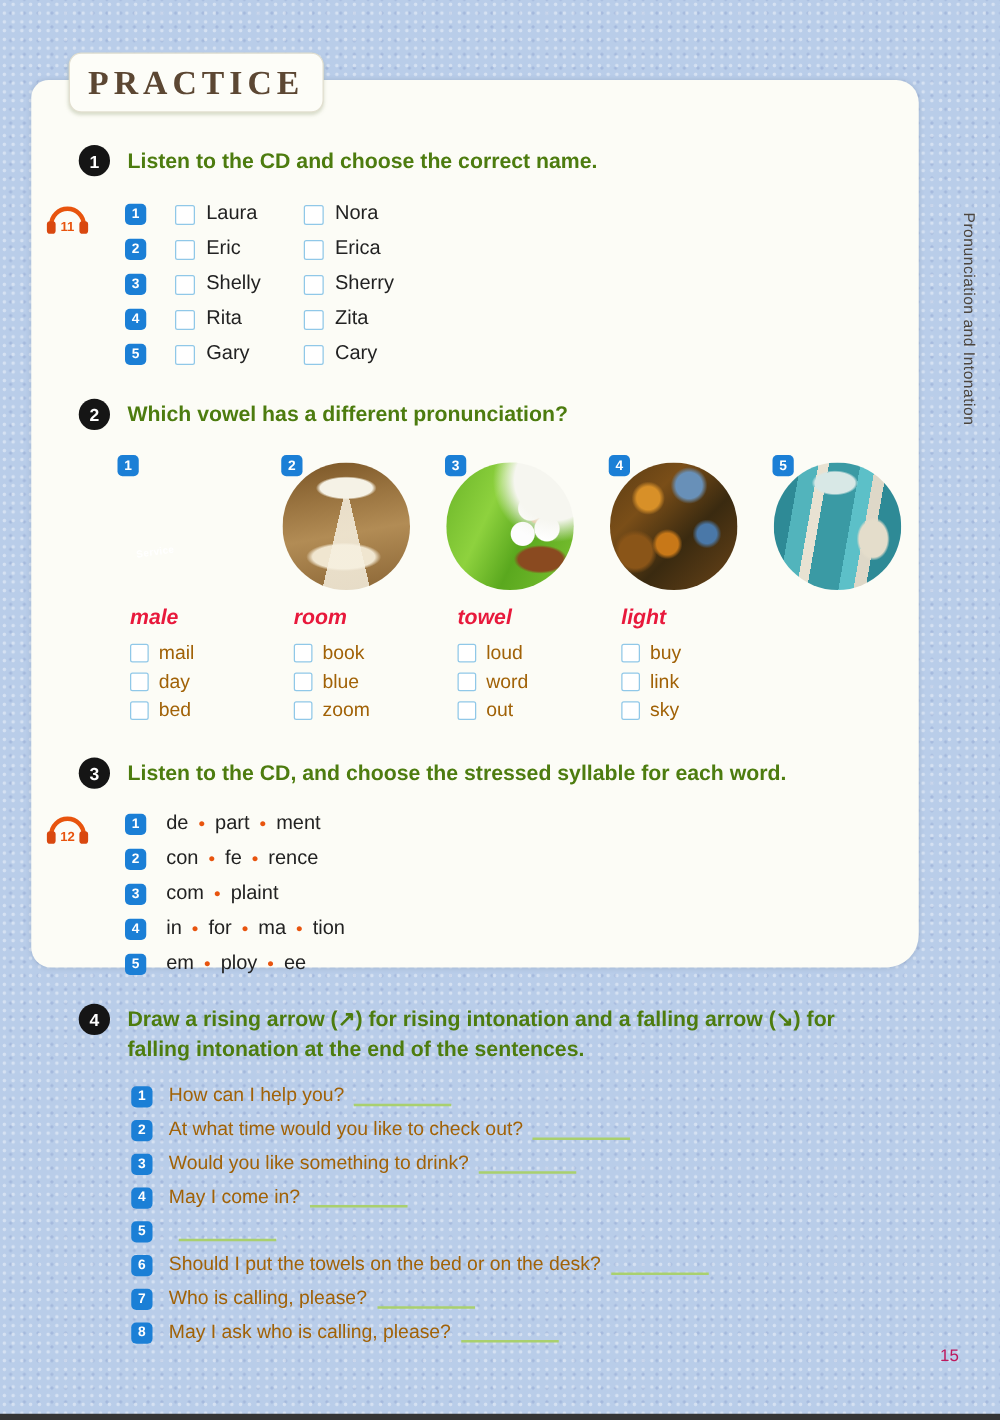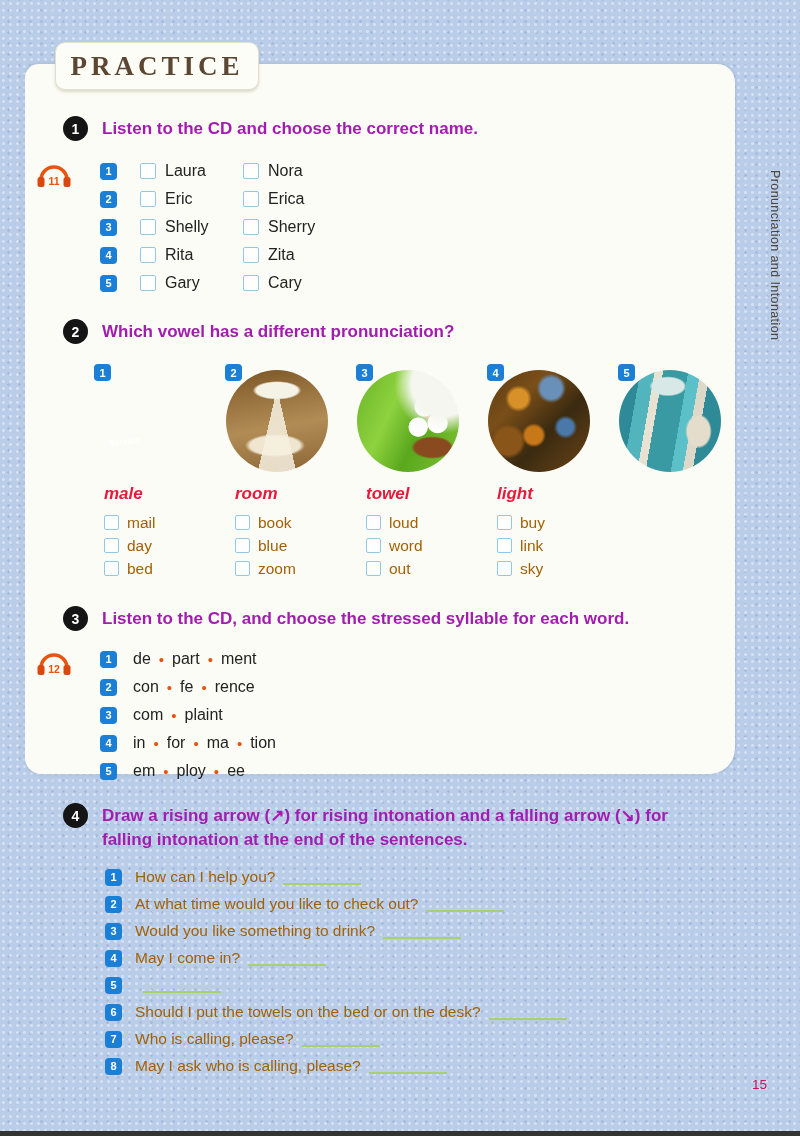--- a/index.html
+++ b/index.html
@@ -32,39 +32,39 @@
     font-family:"Liberation Serif",serif;font-size:27px;font-weight:bold;
     color:#5c4733;letter-spacing:4px;
   }
 
   .qhead{display:flex;align-items:flex-start;margin-left:38px;}
   .qnum{
     flex:0 0 25px;width:25px;height:25px;border-radius:50%;background:#151515;
     color:#fff;font-size:14px;font-weight:bold;display:flex;align-items:center;
     justify-content:center;margin-right:14px;
   }
-  .qtitle{font-size:17px;font-weight:bold;color:#a21caf;line-height:1.4;max-width:620px;padding-top:1px;}
+  .qtitle{font-size:17px;font-weight:bold;color:#4d7c0f;line-height:1.4;max-width:620px;padding-top:1px;}
 
   .badge{
     flex:0 0 17px;width:17px;height:17px;border-radius:4px;background:#1b7fd6;
     color:#fff;font-size:11px;font-weight:bold;display:flex;align-items:center;justify-content:center;
   }
   .checkbox{
     flex:0 0 16px;width:16px;height:16px;border:1.5px solid #90c8e8;border-radius:2px;
     background:#fff;box-sizing:border-box;
   }
 
   
   .audio{position:absolute;left:-67px;top:1px;width:42px;height:32px;}
 
   
   #q1-rows{position:relative;margin-left:75px;margin-top:16px;}
   .q1-row{display:flex;align-items:center;height:28px;}
   .q1-row .badge{margin-right:23px;}
-  .opt-cell{display:flex;align-items:center;width:103px;}
+  .opt-cell{display:flex;align-items:flex-end;width:103px;}
   .opt-cell .lbl{margin-left:9px;font-size:16px;color:#222;}
 
   
   .q2head{margin-top:22px;}
   #q2-cols{display:flex;margin-left:55px;margin-top:18px;}
   .photo-col{width:134px;position:relative;padding-top:8px;}
   .photo-col .badge{position:absolute;left:14px;top:2px;z-index:2;}
   .photo{width:102px;height:102px;border-radius:50%;margin:0 auto;position:relative;overflow:hidden;}
   .photo .photo-text{
     position:absolute;left:14%;top:66%;color:#fff;font-size:8px;font-weight:bold;

